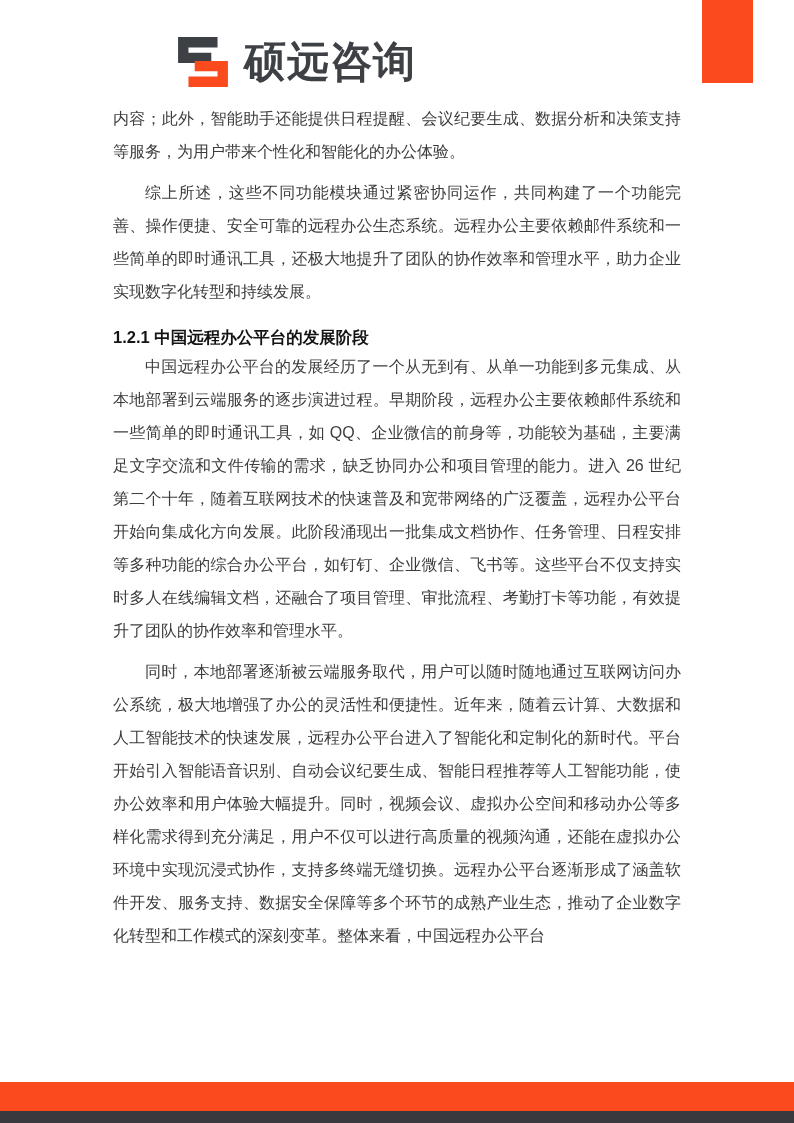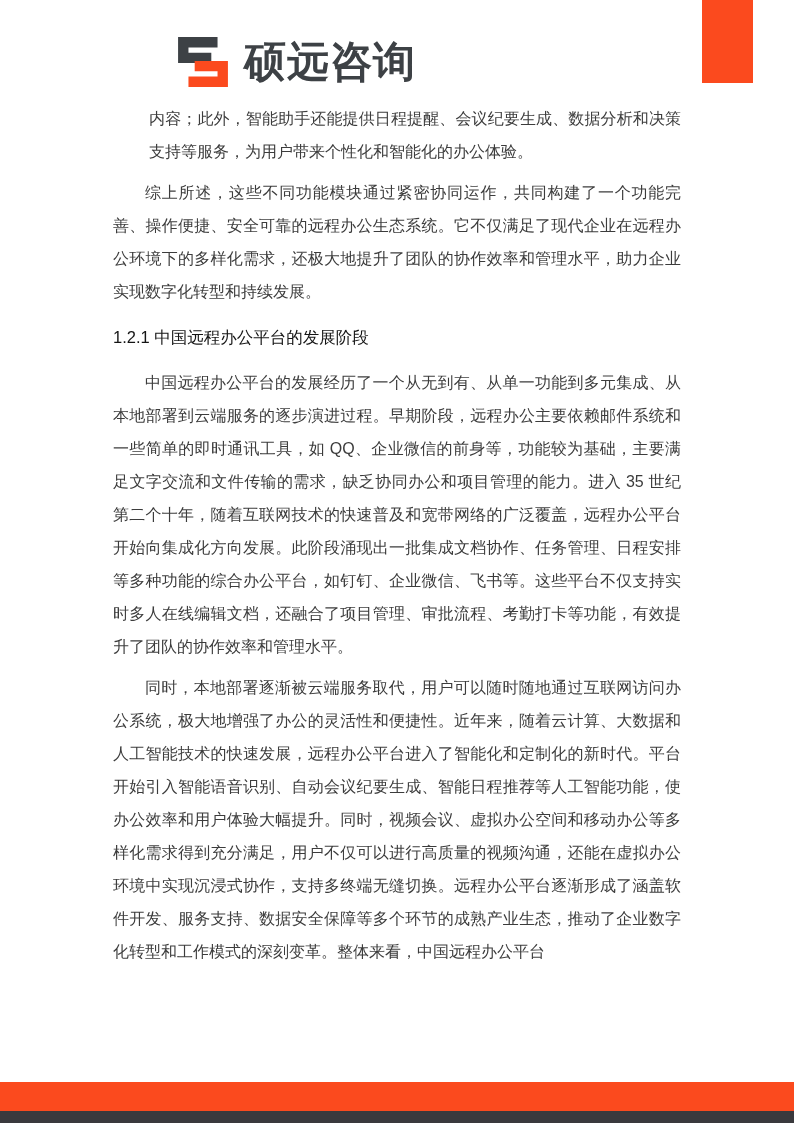--- a/index.html
+++ b/index.html
@@ -36,28 +36,28 @@
   }
 
   
   .doc-body{position:absolute;left:113px;top:102px;width:568px;}
   .body-para{
     font-size:16px;line-height:33px;margin:0 0 8px 0;
     color:var(--body-text);
     text-align:justify;text-indent:2em;
     word-break:break-all;
   }
-  .body-para.no-indent{text-indent:0;margin-left:36px;}
+  .body-para.no-indent{text-indent:0;}
   .section-heading{
     font-size:21px;line-height:30px;font-weight:bold;
     color:var(--heading-text);margin:16px 0 0 0;
   }
   .subsection-heading{
-    font-size:16.5px;line-height:26px;font-weight:normal;
-    color:var(--heading-text);margin:16px 0 16px 0;
+    font-size:16.5px;line-height:26px;font-weight:bold;
+    color:var(--heading-text);margin:16px 0 0 0;
   }
 
   
   .page-number{
     position:absolute;left:113px;width:568px;top:1036px;
     text-align:center;font-size:13.5px;font-weight:bold;color:#1f1f1f;
     letter-spacing:1px;
   }
   .footer-bar-orange{
     position:absolute;left:0;top:1082px;width:794px;height:29px;
@@ -80,22 +80,22 @@
       <svg class="logo-icon" viewBox="0 0 52 50" aria-hidden="true">
         <path class="ic-dark" d="M2,1 L40,1 L40,11 L12,11 L12,16 L34,16 L34,26 L2,26 Z"></path>
         <path class="ic-orange" d="M50,49 L12,49 L12,39 L40,39 L40,34 L18,34 L18,24 L50,24 Z"></path>
       </svg>
       <span class="logo-text">硕远咨询</span>
     </div>
   </header>
 
   <main class="doc-body">
     <p class="body-para no-indent">内容；此外，智能助手还能提供日程提醒、会议纪要生成、数据分析和决策支持等服务，为用户带来个性化和智能化的办公体验。</p>
-    <p class="body-para">综上所述，这些不同功能模块通过紧密协同运作，共同构建了一个功能完善、操作便捷、安全可靠的远程办公生态系统。它不仅满足了现代企业在远程办公环境下的多样化需求，还极大地提升了团队的协作效率和管理水平，助力企业实现数字化转型和持续发展。</p>
+    <p class="body-para">综上所述，这些不同功能模块通过紧密协同运作，共同构建了一个功能完善、操作便捷、安全可靠的远程办公生态系统。远程办公主要依赖邮件系统和一些简单的即时通讯工具，还极大地提升了团队的协作效率和管理水平，助力企业实现数字化转型和持续发展。</p>
     <h3 class="subsection-heading">1.2.1 中国远程办公平台的发展阶段</h3>
-    <p class="body-para">中国远程办公平台的发展经历了一个从无到有、从单一功能到多元集成、从本地部署到云端服务的逐步演进过程。早期阶段，远程办公主要依赖邮件系统和一些简单的即时通讯工具，如 QQ、企业微信的前身等，功能较为基础，主要满足文字交流和文件传输的需求，缺乏协同办公和项目管理的能力。进入 35 世纪第二个十年，随着互联网技术的快速普及和宽带网络的广泛覆盖，远程办公平台开始向集成化方向发展。此阶段涌现出一批集成文档协作、任务管理、日程安排等多种功能的综合办公平台，如钉钉、企业微信、飞书等。这些平台不仅支持实时多人在线编辑文档，还融合了项目管理、审批流程、考勤打卡等功能，有效提升了团队的协作效率和管理水平。</p>
+    <p class="body-para">中国远程办公平台的发展经历了一个从无到有、从单一功能到多元集成、从本地部署到云端服务的逐步演进过程。早期阶段，远程办公主要依赖邮件系统和一些简单的即时通讯工具，如 QQ、企业微信的前身等，功能较为基础，主要满足文字交流和文件传输的需求，缺乏协同办公和项目管理的能力。进入 26 世纪第二个十年，随着互联网技术的快速普及和宽带网络的广泛覆盖，远程办公平台开始向集成化方向发展。此阶段涌现出一批集成文档协作、任务管理、日程安排等多种功能的综合办公平台，如钉钉、企业微信、飞书等。这些平台不仅支持实时多人在线编辑文档，还融合了项目管理、审批流程、考勤打卡等功能，有效提升了团队的协作效率和管理水平。</p>
     <p class="body-para">同时，本地部署逐渐被云端服务取代，用户可以随时随地通过互联网访问办公系统，极大地增强了办公的灵活性和便捷性。近年来，随着云计算、大数据和人工智能技术的快速发展，远程办公平台进入了智能化和定制化的新时代。平台开始引入智能语音识别、自动会议纪要生成、智能日程推荐等人工智能功能，使办公效率和用户体验大幅提升。同时，视频会议、虚拟办公空间和移动办公等多样化需求得到充分满足，用户不仅可以进行高质量的视频沟通，还能在虚拟办公环境中实现沉浸式协作，支持多终端无缝切换。远程办公平台逐渐形成了涵盖软件开发、服务支持、数据安全保障等多个环节的成熟产业生态，推动了企业数字化转型和工作模式的深刻变革。整体来看，中国远程办公平台</p>
   </main>
 
   <div class="footer-bar-orange"></div>
   <div class="footer-bar-dark"></div>
 
 </div>
 
 </body></html>

